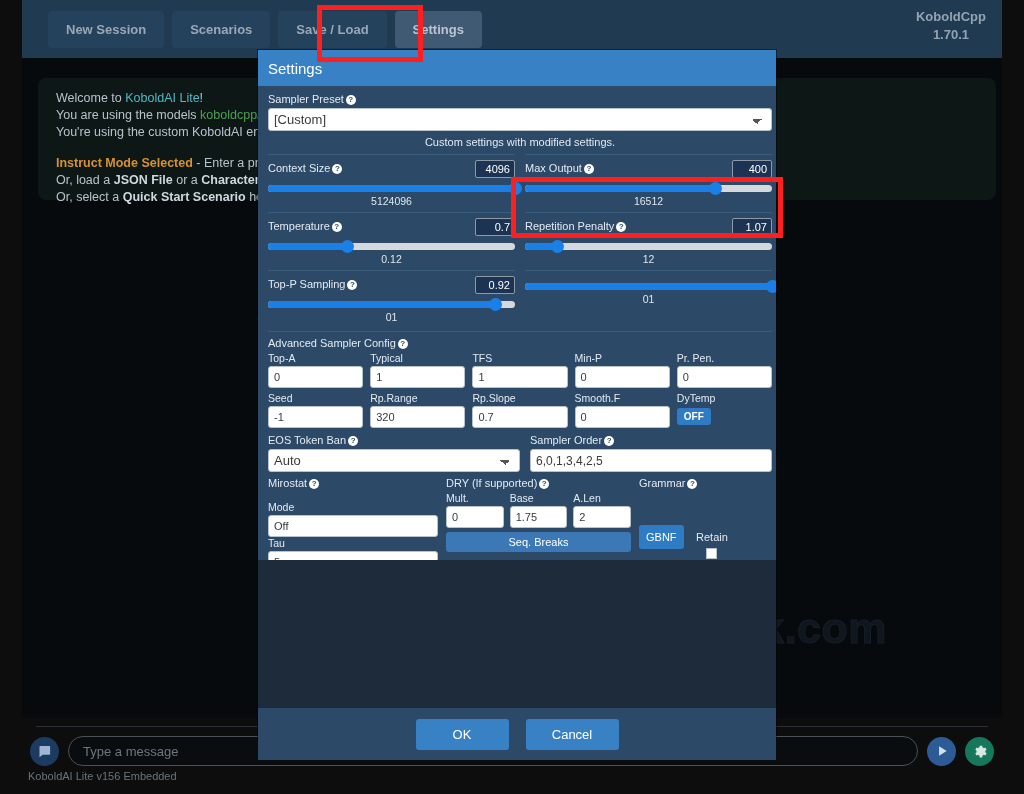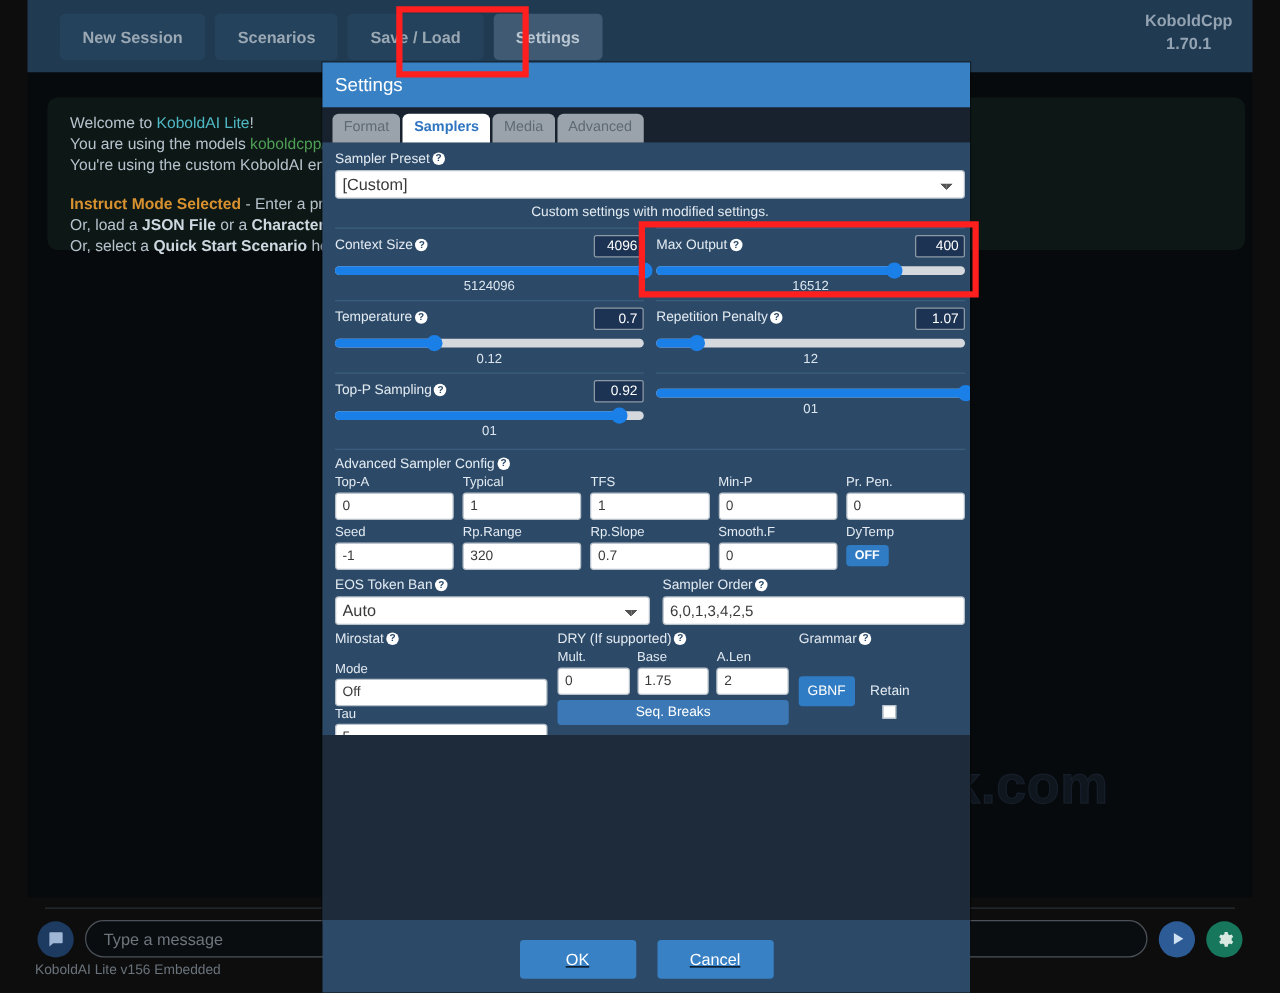--- a/index.html
+++ b/index.html
@@ -225,29 +225,29 @@
   .sub3 { display: grid; grid-template-columns: repeat(1, 1fr); column-gap: 6px; margin-top: 12px; }
   .sub3b { display: grid; grid-template-columns: repeat(3, 1fr); column-gap: 6px; margin-top: 2px; }
   .small-in { height: 19px; font-size: 10.5px; }
   .seqbtn {
     margin-top: 4px; width: 100%; background: #3b78b5; color: #ffffff;
     font-size: 11px; text-align: center; padding: 4px 0; border-radius: 3px;
     cursor: pointer;
   }
   .gbnf {
     display: inline-block; background: #2f7cc4; color: #ffffff;
-    font-size: 11px; padding: 6px 7px; border-radius: 3px; cursor: pointer;
+    font-size: 11px; padding: 6px 7px; border-radius: 3px; cursor: pointer; margin-top: 12px;
   }
   .retain-wrap { display: inline-flex; align-items: center; gap: 5px; margin-left: 8px; color: #e3eaf1; font-size: 11px; flex-direction: column; }
   .chk { width: 11px; height: 11px; background: #ffffff; border: 1px solid #b9c2ca; display: inline-block; cursor: pointer; }
 
   .modal-body-fill { background: #1d2b3a; height: 148px; }
   .modal-footer {
-    height: 63px; background: #2c4a68;
-    display: flex; align-items: center; justify-content: center; gap: 17px; text-decoration: underline;
+    height: 52px; background: #2c4a68;
+    display: flex; align-items: center; justify-content: center; gap: 17px;
   }
   .mbtn {
     background: #3881c4; color: #ffffff; font-size: 13px;
     width: 93px; padding: 8px 0; text-align: center;
     border-radius: 3px; cursor: pointer;
   }
 
   
   .redbox { position: absolute; border: 5px solid #ff1f1f; pointer-events: none; }
   #redbox-settings { left: 317px; top: 5px; width: 106px; height: 57px; }
@@ -304,26 +304,20 @@
         </svg>
     </div>
   </div>
   <div class="footer-note">KoboldAI Lite v156 Embedded</div>
 
   <div class="modal">
     <div class="modal-header">
       <span>Settings</span>
     </div>
 
-    <div class="tabstrip">
-      <div class="tab">Format</div>
-      <div class="tab active">Samplers</div>
-      <div class="tab">Media</div>
-      <div class="tab">Advanced</div>
-    </div>
 
     <div class="panel">
 
       <label class="lbl"><span>Sampler Preset</span><span class="q">?</span></label>
       <select class="wide">
         <option>[Custom]</option>
       </select>
       <div class="preset-note">Custom settings with modified settings.</div>
 
       <div class="slider-grid">

